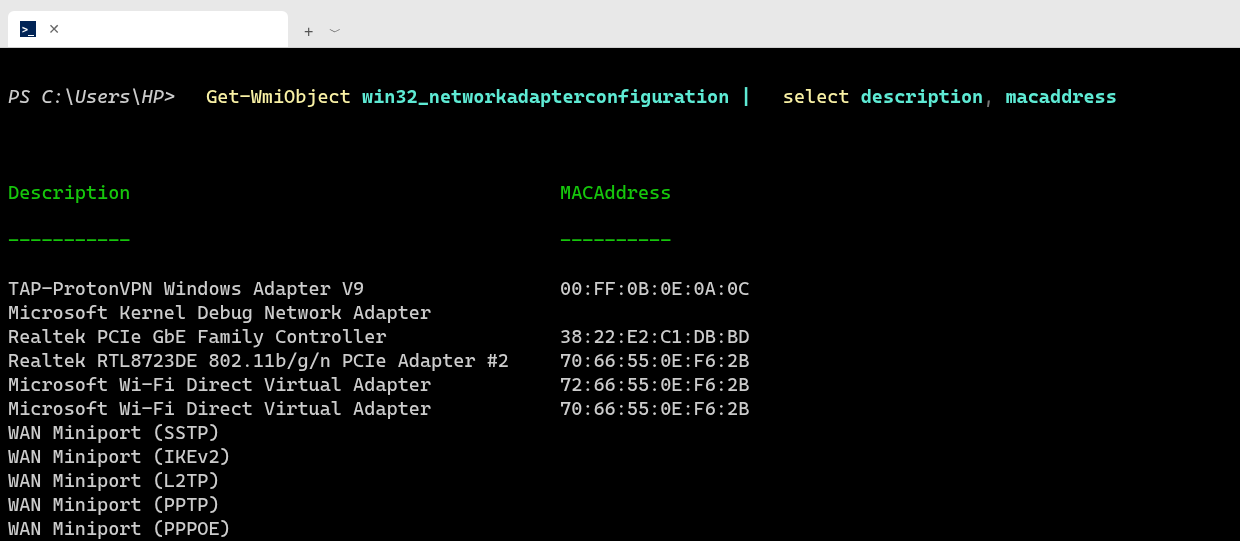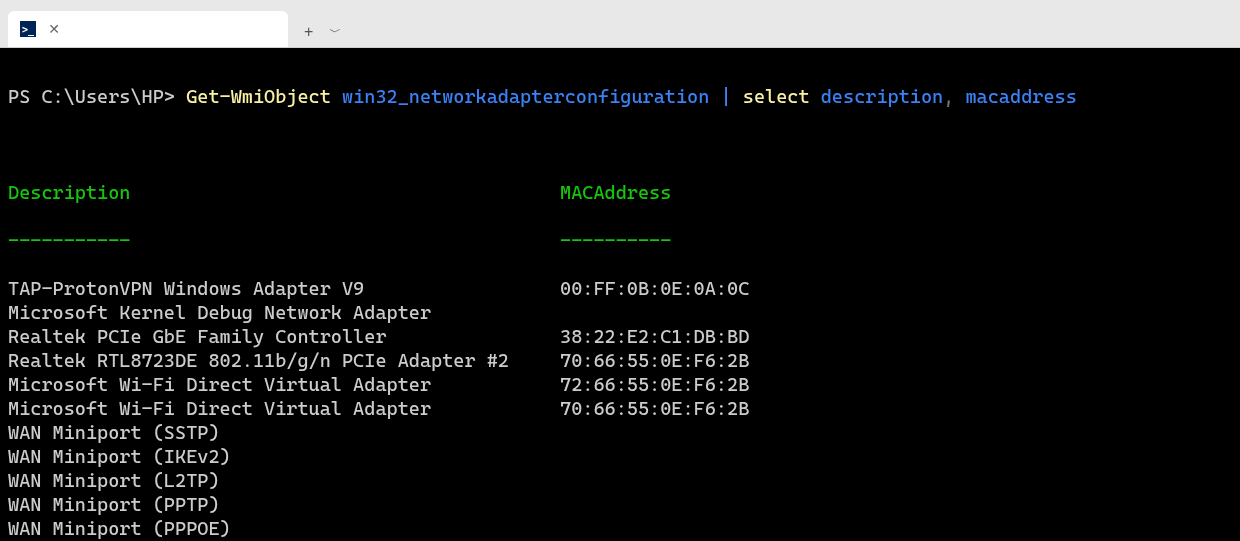--- a/index.html
+++ b/index.html
@@ -75,23 +75,23 @@
     }
     .terminal {
       background: #000;
       color: #ccc;
       padding: 12px 8px;
       font-size: 19px;
       line-height: 24px;
       font-family: 'Cascadia Mono', 'Consolas', monospace;
       white-space: pre;
     }
-    .prompt-text { color: #ccc; }
-    .cmd-yellow { color: #f9f1a5; }
-    .cmd-white { color: #3b82f6; }
+    .prompt-text { color: #ccc; font-style: italic; }
+    .cmd-yellow { color: #f9f1a5; margin-left: 20px; }
+    .cmd-white { color: #5eead4; font-weight: bold; }
     .cmd-gray { color: #767676; }
     .header-green { color: #16c60c; }
     .output-row {
       display: flex;
     }
     .col-desc {
       width: 552px;
     }
     .col-mac {
       flex: 1;

